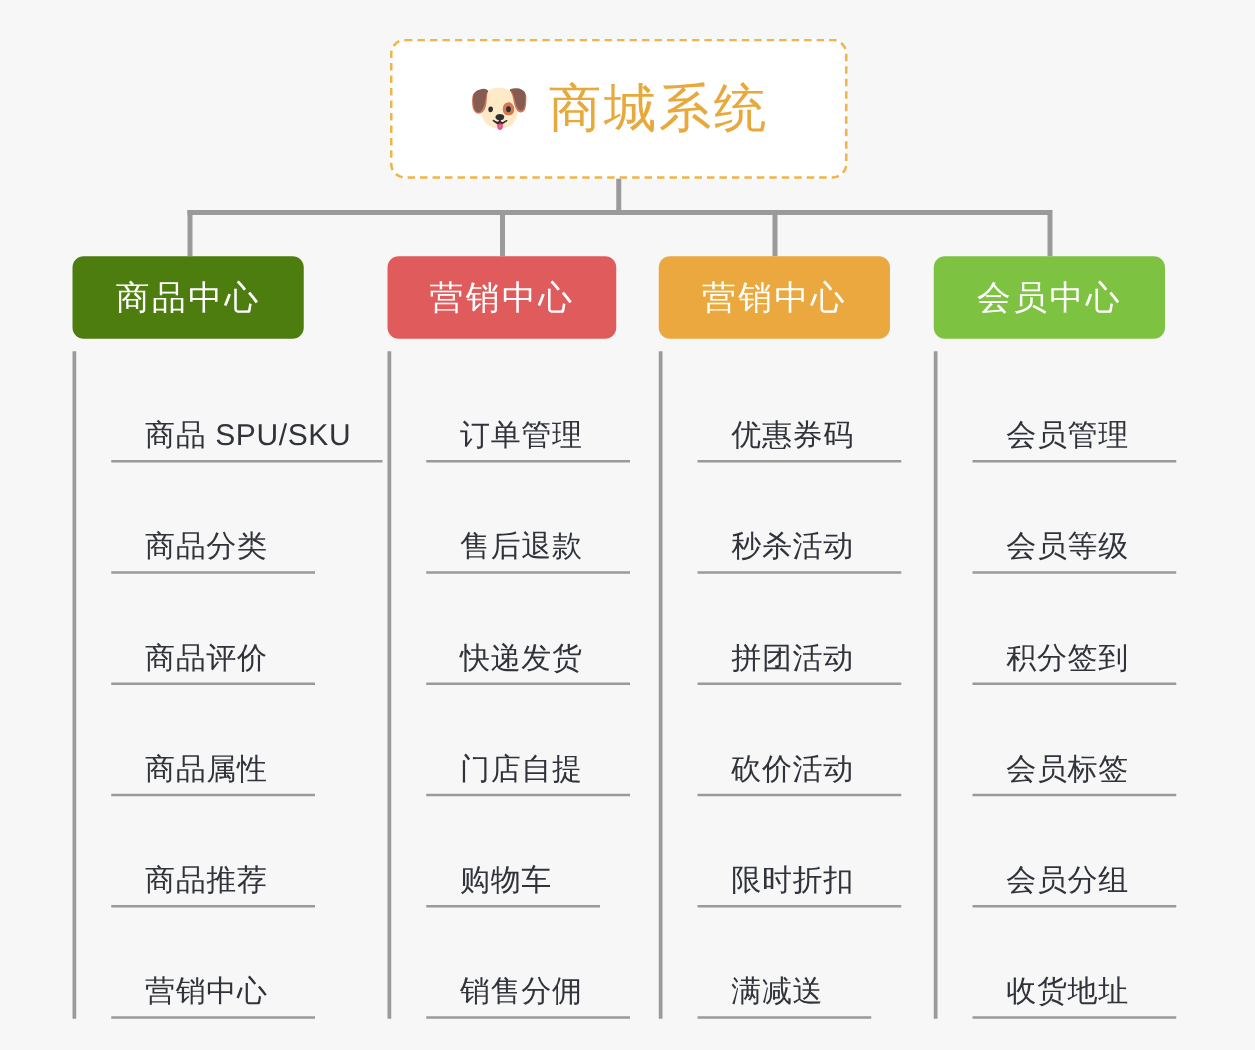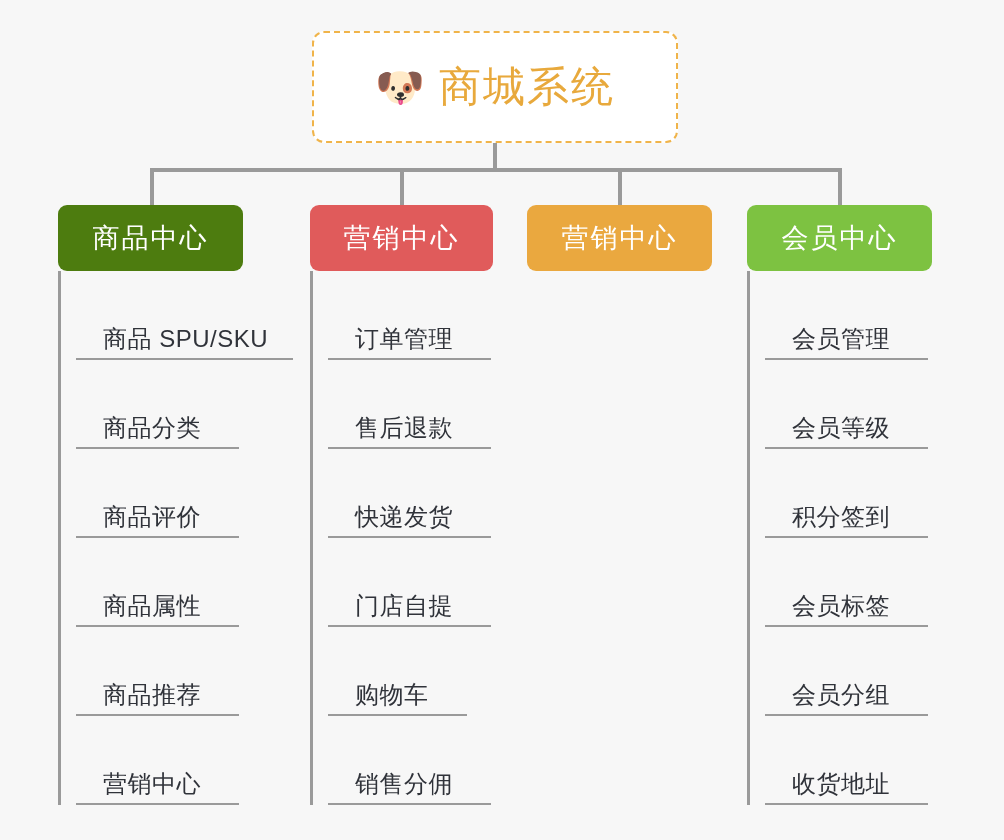--- a/index.html
+++ b/index.html
@@ -71,22 +71,22 @@
     justify-content: center;
     color: #ffffff;
     font-size: 27px;
     letter-spacing: 2px;
     box-sizing: border-box;
   }
 
   
   .leaf-list {
     position: relative;
-    margin-top: 0;
-    padding-left: 15px;
+    margin-top: 10px;
+    padding-left: 28px;
     border-left: 3px solid #9a9a9a;
   }
   .leaf-item {
     height: 89px;
     box-sizing: border-box;
     border-bottom: 2px solid #9a9a9a;
     display: flex;
     align-items: flex-end;
     padding-left: 27px;
     padding-bottom: 4px;
@@ -166,20 +166,40 @@
           </div>
           <div class="leaf-item" style="width: 163px;">
             <span class="leaf-label">销售分佣</span>
           </div>
         </div>
       </div>
       <div class="branch" style="left: 527px; width: 185px;">
         <div class="branch-header" style="background: rgb(234, 168, 63); width: 185px;">
           <span>营销中心</span>
         </div>
+        <div class="leaf-list">
+          <div class="leaf-item" style="width: 163px;">
+            <span class="leaf-label">优惠券码</span>
+          </div>
+          <div class="leaf-item" style="width: 163px;">
+            <span class="leaf-label">秒杀活动</span>
+          </div>
+          <div class="leaf-item" style="width: 163px;">
+            <span class="leaf-label">拼团活动</span>
+          </div>
+          <div class="leaf-item" style="width: 163px;">
+            <span class="leaf-label">砍价活动</span>
+          </div>
+          <div class="leaf-item" style="width: 163px;">
+            <span class="leaf-label">限时折扣</span>
+          </div>
+          <div class="leaf-item" style="width: 139px;">
+            <span class="leaf-label">满减送</span>
+          </div>
+        </div>
       </div>
       <div class="branch" style="left: 747px; width: 185px;">
         <div class="branch-header" style="background: rgb(125, 194, 65); width: 185px;">
           <span>会员中心</span>
         </div>
         <div class="leaf-list">
           <div class="leaf-item" style="width: 163px;">
             <span class="leaf-label">会员管理</span>
           </div>
           <div class="leaf-item" style="width: 163px; align-items: flex-end;">

